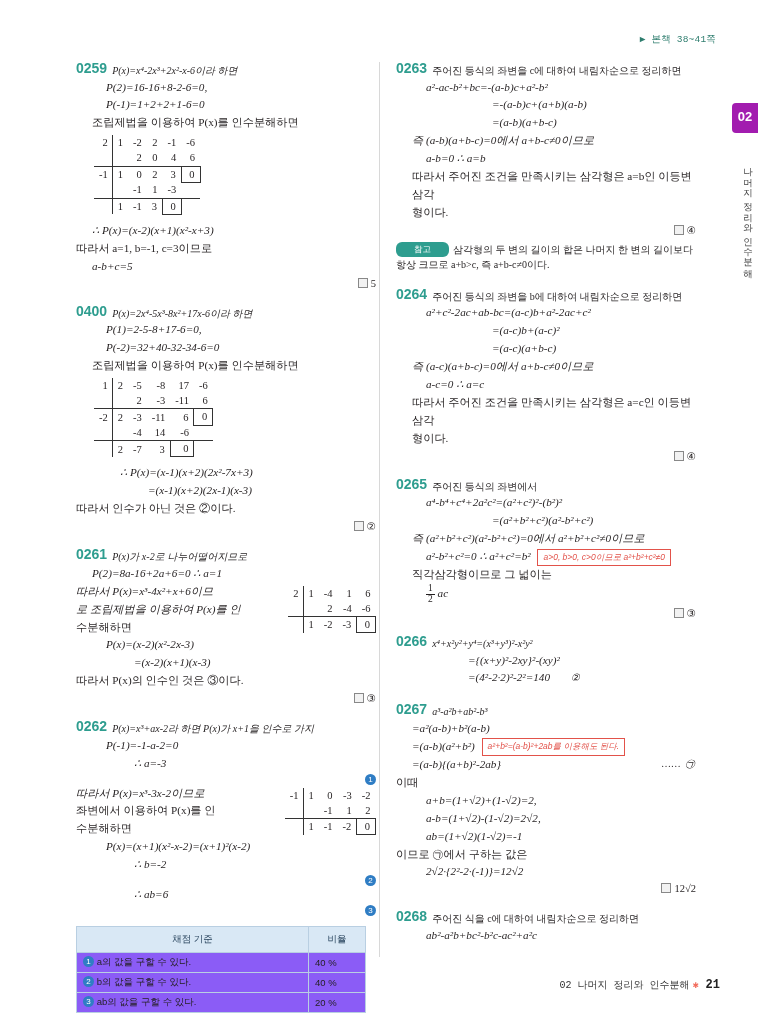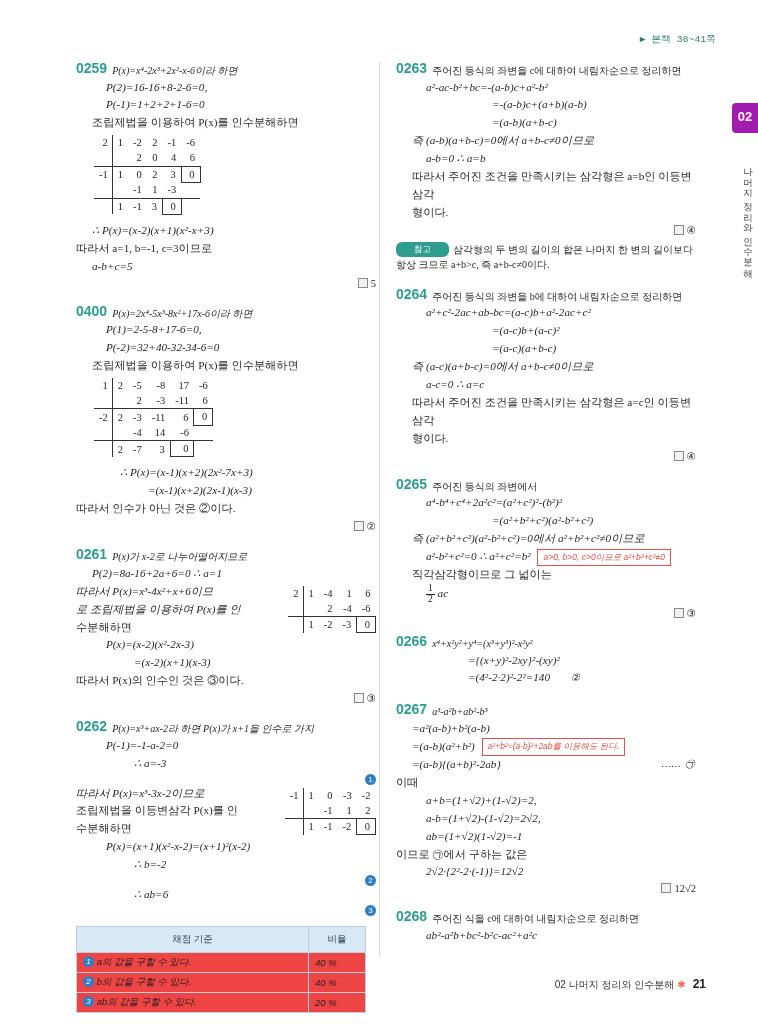--- a/index.html
+++ b/index.html
@@ -138,28 +138,27 @@
   .rubric th{
     background:#d9e8f5;
     border:1px solid #b9cfe2;
     padding:6px 4px;
     font-weight:normal;
     color:#1f3b55;
   }
   .rubric td{
     border:1px solid #b9cfe2;
     padding:3px 6px;
-    background:#ef4444;
-    font-style:italic;
+    background:#8b5cf6;
   }
   .rubric td.pct{text-align:left;width:44px;}
   
   .footer{
-    position:absolute;bottom:32px;right:52px;
-    font-family:Liberation Sans, sans-serif;
+    position:absolute;bottom:32px;right:38px;
+    font-family:Liberation Mono, monospace;
     font-size:10px;color:#333;
   }
   .footer .pg{font-weight:bold;font-size:12px;color:#222;margin-left:4px;}
   .footer .star{color:#f26b5b;margin:0 3px;}
   .frac{display:inline-block;text-align:center;vertical-align:-0.5em;font-size:9.5px;line-height:1.05;}
   .frac .n{display:block;border-bottom:1px solid #231f20;padding:0 2px;}
   .frac .d{display:block;padding:0 2px;}
 </style>
 </head>
 <body>
@@ -359,21 +358,21 @@
                 <td class="lead"></td>
                 <td>1</td>
                 <td>-1</td>
                 <td>-2</td>
                 <td style="border:1px solid #333;">0</td>
               </tr>
         </tbody>
           </table>
       </div>
       <div class="line ital">따라서 P(x)=x³-3x-2이므로</div>
-      <div class="line">조립제법을 이등변삼각 P(x)를 인</div>
+      <div class="line">좌변에서 이용하여 P(x)를 인</div>
       <div class="line">수분해하면</div>
       <div style="clear:both;"></div>
       <div class="line ind2 ital">P(x)=(x+1)(x²-x-2)=(x+1)²(x-2)</div>
       <div class="line ind4 ital">∴ b=-2</div>
       <div class="markrow"><span class="circ">2</span></div>
       <div class="line ind4 ital">∴ ab=6</div>
       <div class="markrow"><span class="circ">3</span></div>
 
       <table class="rubric">
         <tbody>

